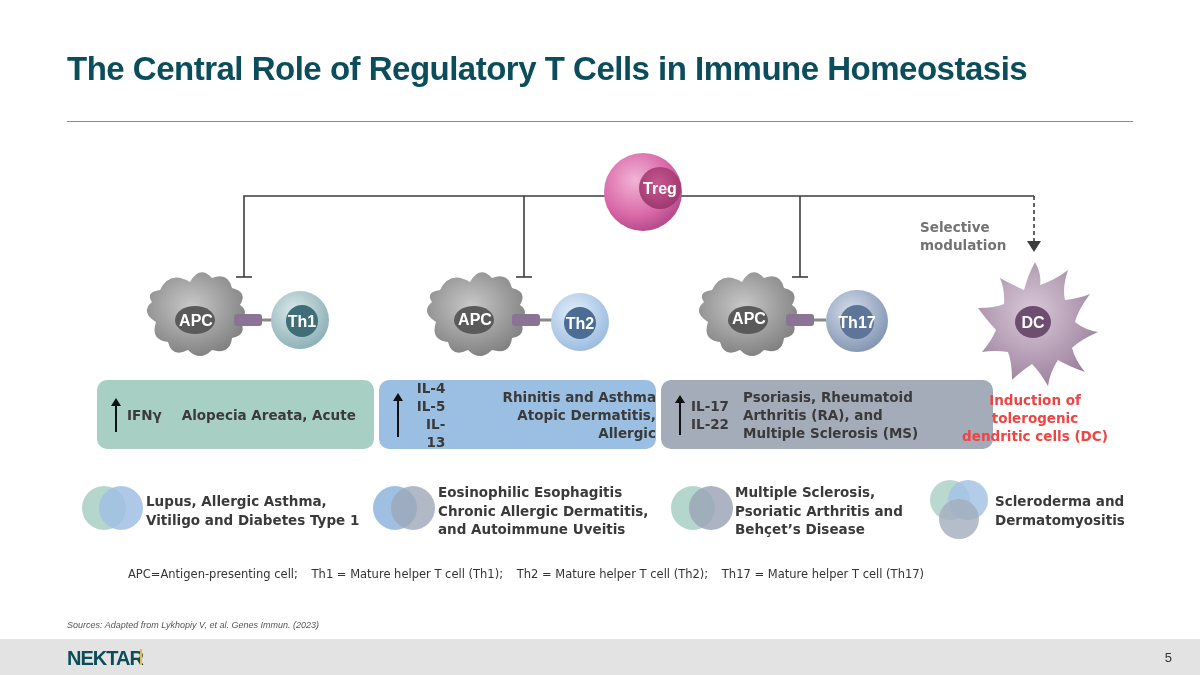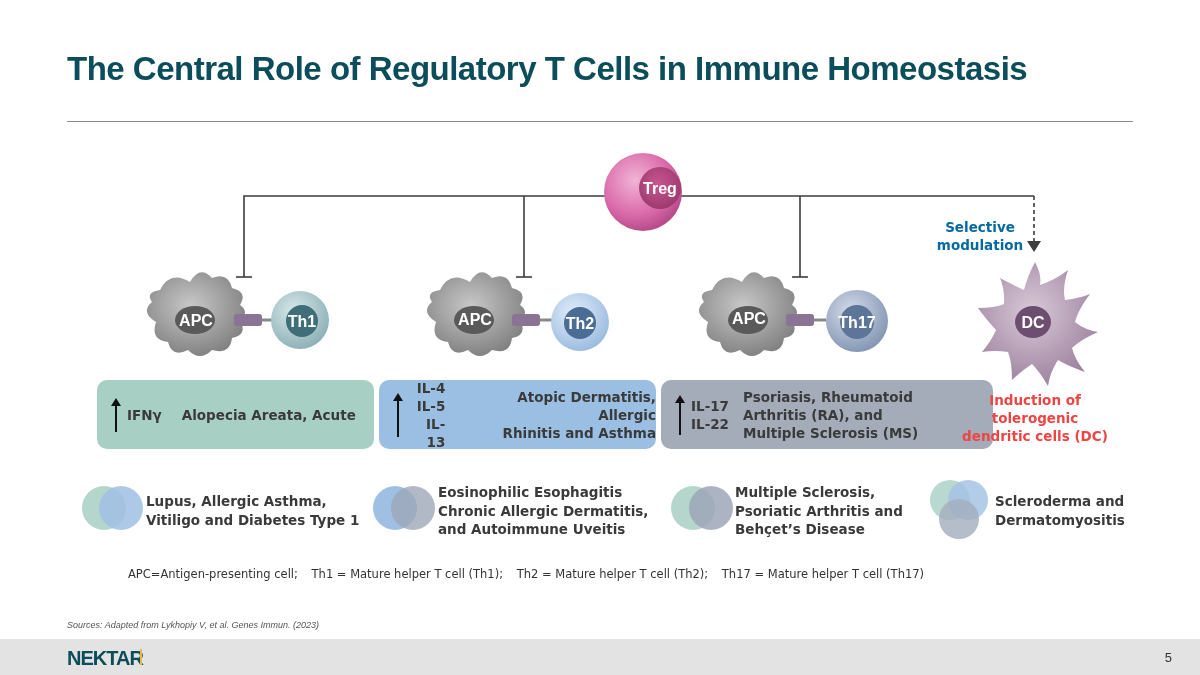--- a/index.html
+++ b/index.html
@@ -6,21 +6,21 @@
   body { width:1200px; height:675px; position:relative; overflow:hidden; background:#ffffff; font-family:"Liberation Sans", sans-serif; color:#333; }
   .title { position:absolute; left:67px; top:50px; font-size:33px; font-weight:bold; color:#0b4d5a; letter-spacing:-0.5px; font-family:"Liberation Sans", sans-serif; }
   .title-rule { position:absolute; left:67px; top:121px; width:1066px; height:1px; background:#8a8a8a; }
   svg.diagram { position:absolute; left:0; top:0; }
   .cell-label { font-family:"Liberation Sans", sans-serif; font-weight:bold; fill:#ffffff; font-size:16px; }
   .box { position:absolute; top:380px; height:69px; border-radius:10px; display:flex; align-items:center; font-family:"DejaVu Sans", sans-serif; font-weight:bold; color:#3a3a3a; font-size:13.5px; line-height:18px; }
   .box .arrow { width:14px; display:flex; justify-content:center; margin-left:12px; }
   .box .cyt { margin-left:4px; display:flex; flex-direction:column; }
   .box .dis { margin-left:20px; }
   .dc-text { position:absolute; left:955px; top:391px; width:160px; text-align:center; font-family:"DejaVu Sans", sans-serif; font-weight:bold; color:#ef4444; font-size:13.5px; line-height:18px; }
-  .sel-text { position:absolute; left:920px; top:218px; width:120px; text-align:center; font-family:"DejaVu Sans", sans-serif; font-weight:bold; color:#0369a1; font-size:13.5px; line-height:18px; }
+  .sel-text { position:absolute; left:920px; top:218px; width:120px; text-align:left; font-family:"DejaVu Sans", sans-serif; font-weight:bold; color:#737373; font-size:13.5px; line-height:18px; }
   .venn-text { position:absolute; font-family:"DejaVu Sans", sans-serif; font-weight:bold; color:#3a3a3a; font-size:13.5px; line-height:18.5px; }
   .legend { position:absolute; left:0; width:1052px; top:567px; text-align:center; font-family:"DejaVu Sans", sans-serif; font-size:11.5px; color:#333; }
   .legend span { margin:0 5px; }
   .sources { position:absolute; left:67px; top:620px; font-size:9px; font-style:italic; color:#555; }
   .footer { position:absolute; left:0; top:639px; width:1200px; height:36px; background:#e3e3e3; }
   .logo { position:absolute; left:67px; top:647px; font-family:"Liberation Sans", sans-serif; font-weight:bold; font-size:20px; color:#0b4d5a; letter-spacing:-1px; }
   .logo-bar { position:absolute; left:140px; top:649px; width:2px; height:16px; background:#e8b84a; }
   .pagenum { position:absolute; right:28px; top:650px; font-size:13px; color:#333; }
 </style>
 </head>
@@ -164,22 +164,22 @@
         <line x1="5" y1="44" x2="5" y2="6" stroke="#111" stroke-width="2"></line>
         <polygon points="0,8 10,8 5,0" fill="#111"></polygon>
       </svg>
     </div>
   <div class="cyt">
     <span>IL-4</span>
     <span>IL-5</span>
     <span>IL-13</span>
   </div>
   <div class="dis" style="margin-left:16px;">
+    <div>Rhinitis and Asthma</div>
     <div>Atopic Dermatitis, Allergic</div>
-    <div>Rhinitis and Asthma</div>
   </div>
 </div>
 
 <div class="box" style="left:661px; width:332px; background:#a3acb8;">
   <div class="arrow">
       <svg width="10" height="40">
         <line x1="5" y1="40" x2="5" y2="6" stroke="#111" stroke-width="2"></line>
         <polygon points="0,8 10,8 5,0" fill="#111"></polygon>
       </svg>
     </div>

